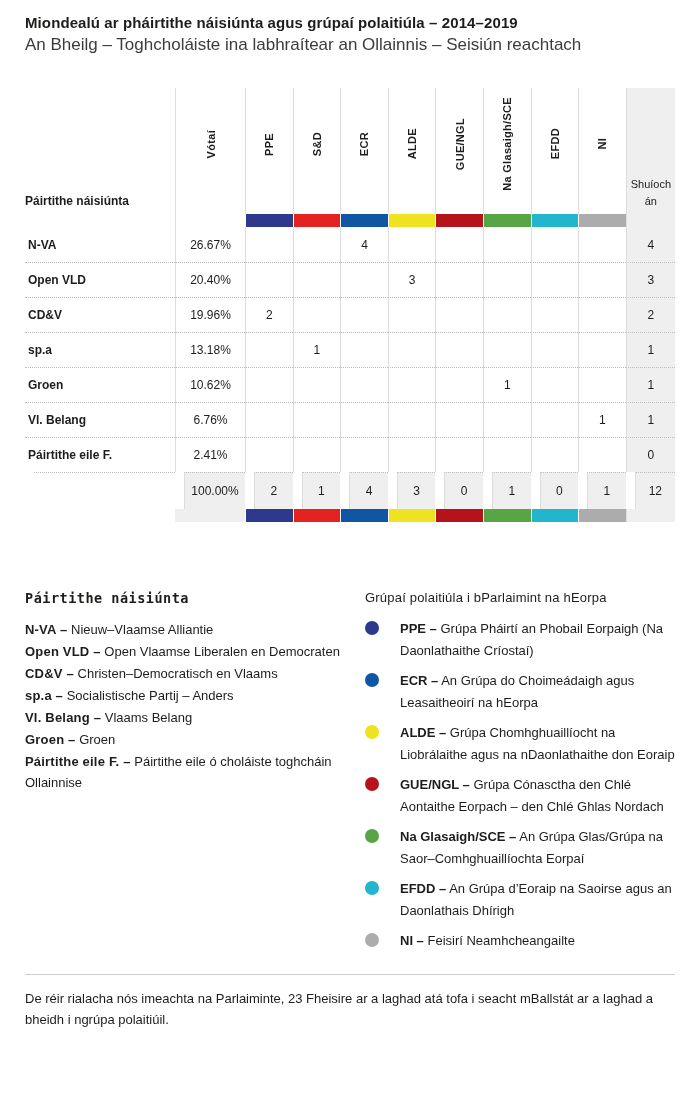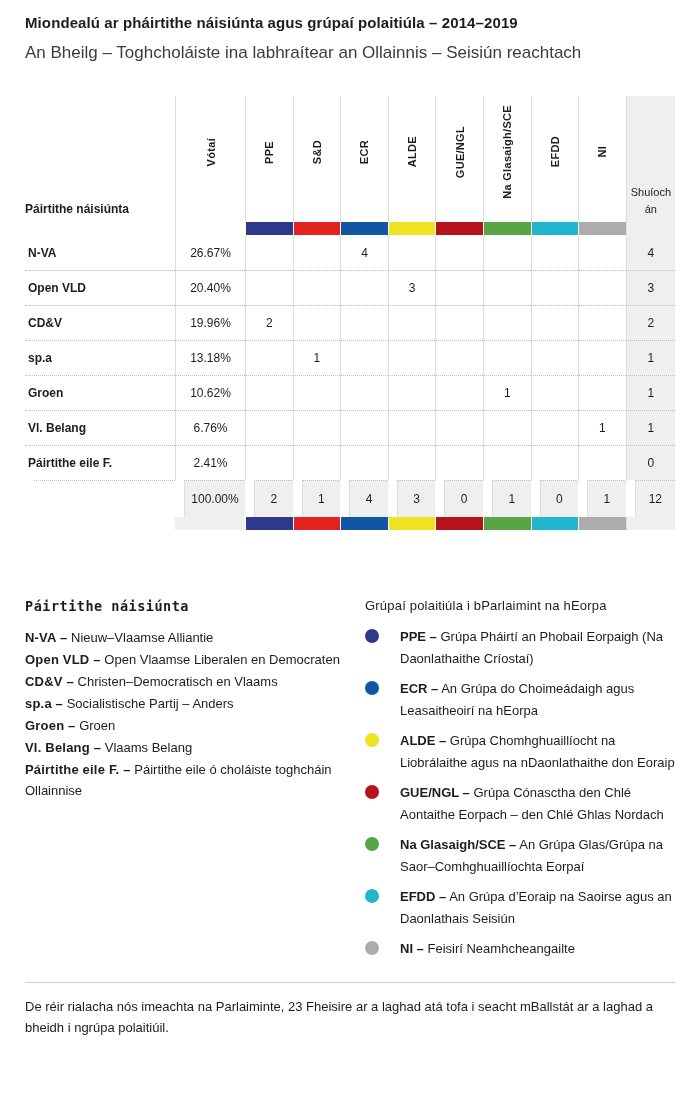--- a/index.html
+++ b/index.html
@@ -4,21 +4,21 @@
 <style>
   * { margin:0; padding:0; box-sizing:border-box; }
   html,body { background:#fff; }
   body {
     width:700px; height:1109px; position:relative; overflow:hidden;
     font-family:"Liberation Sans", sans-serif; color:#1d1d1b;
     padding:14px 25px 0 25px;
   }
   
   .title { font-size:15px; font-weight:bold; letter-spacing:.1px; }
-  .subtitle { font-size:17px; font-weight:normal; color:#3c3c3b; margin-top:12px; }
+  .subtitle { font-size:17px; font-weight:normal; color:#3c3c3b; margin-top:4px; }
 
   
   .ep-table {
     margin-top:33px; width:650px;
     display:grid;
     grid-template-columns:150px 70px repeat(8, 47.6px) 1fr;
     grid-auto-rows:min-content;
     font-size:12px;
   }
   .cell { position:relative; }
@@ -253,22 +253,22 @@
   </div>
 
 <div class="legends">
   <div class="leg-left">
     <h3>Páirtithe náisiúnta</h3>
     <div id="pleg-items">
         <div class="pleg-item"><b>N-VA –</b> <span>Nieuw–Vlaamse Alliantie</span></div>
         <div class="pleg-item"><b>Open VLD –</b> <span>Open Vlaamse Liberalen en Democraten</span></div>
         <div class="pleg-item"><b>CD&amp;V –</b> <span>Christen–Democratisch en Vlaams</span></div>
         <div class="pleg-item"><b>sp.a –</b> <span>Socialistische Partij – Anders</span></div>
+        <div class="pleg-item"><b>Vl. Belang –</b> <span>Vlaams Belang</span></div>
         <div class="pleg-item"><b>Groen –</b> <span>Groen</span></div>
-        <div class="pleg-item"><b>Vl. Belang –</b> <span>Vlaams Belang</span></div>
         <div class="pleg-item"><b>Páirtithe eile F. –</b> <span>Páirtithe eile ó choláiste toghcháin Ollainnise</span></div>
       </div>
   </div>
   <div class="leg-right">
     <h3>Grúpaí polaitiúla i bParlaimint na hEorpa</h3>
     <div id="gleg-items">
         <div class="gleg-item">
           <span class="gleg-dot" style="background:#2d3a8c"></span>
           <span class="gleg-text"><b>PPE –</b> <span>Grúpa Pháirtí an Phobail Eorpaigh (Na Daonlathaithe Críostaí)</span></span>
         </div>
@@ -283,21 +283,21 @@
         <div class="gleg-item">
           <span class="gleg-dot" style="background:#b5121b"></span>
           <span class="gleg-text"><b>GUE/NGL –</b> <span>Grúpa Cónasctha den Chlé Aontaithe Eorpach – den Chlé Ghlas Nordach</span></span>
         </div>
         <div class="gleg-item">
           <span class="gleg-dot" style="background:#57a544"></span>
           <span class="gleg-text"><b>Na Glasaigh/SCE –</b> <span>An Grúpa Glas/Grúpa na Saor–Comhghuaillíochta Eorpaí</span></span>
         </div>
         <div class="gleg-item">
           <span class="gleg-dot" style="background:#21b6cd"></span>
-          <span class="gleg-text"><b>EFDD –</b> <span>An Grúpa d’Eoraip na Saoirse agus an Daonlathais Seisiún</span></span>
+          <span class="gleg-text"><b>EFDD –</b> <span>An Grúpa d’Eoraip na Saoirse agus an Daonlathais Dhírigh</span></span>
         </div>
         <div class="gleg-item">
           <span class="gleg-dot" style="background:#acacac"></span>
           <span class="gleg-text"><b>NI –</b> <span>Feisirí Neamhcheangailte</span></span>
         </div>
       </div>
   </div>
 </div>
 
 <hr class="rule">

